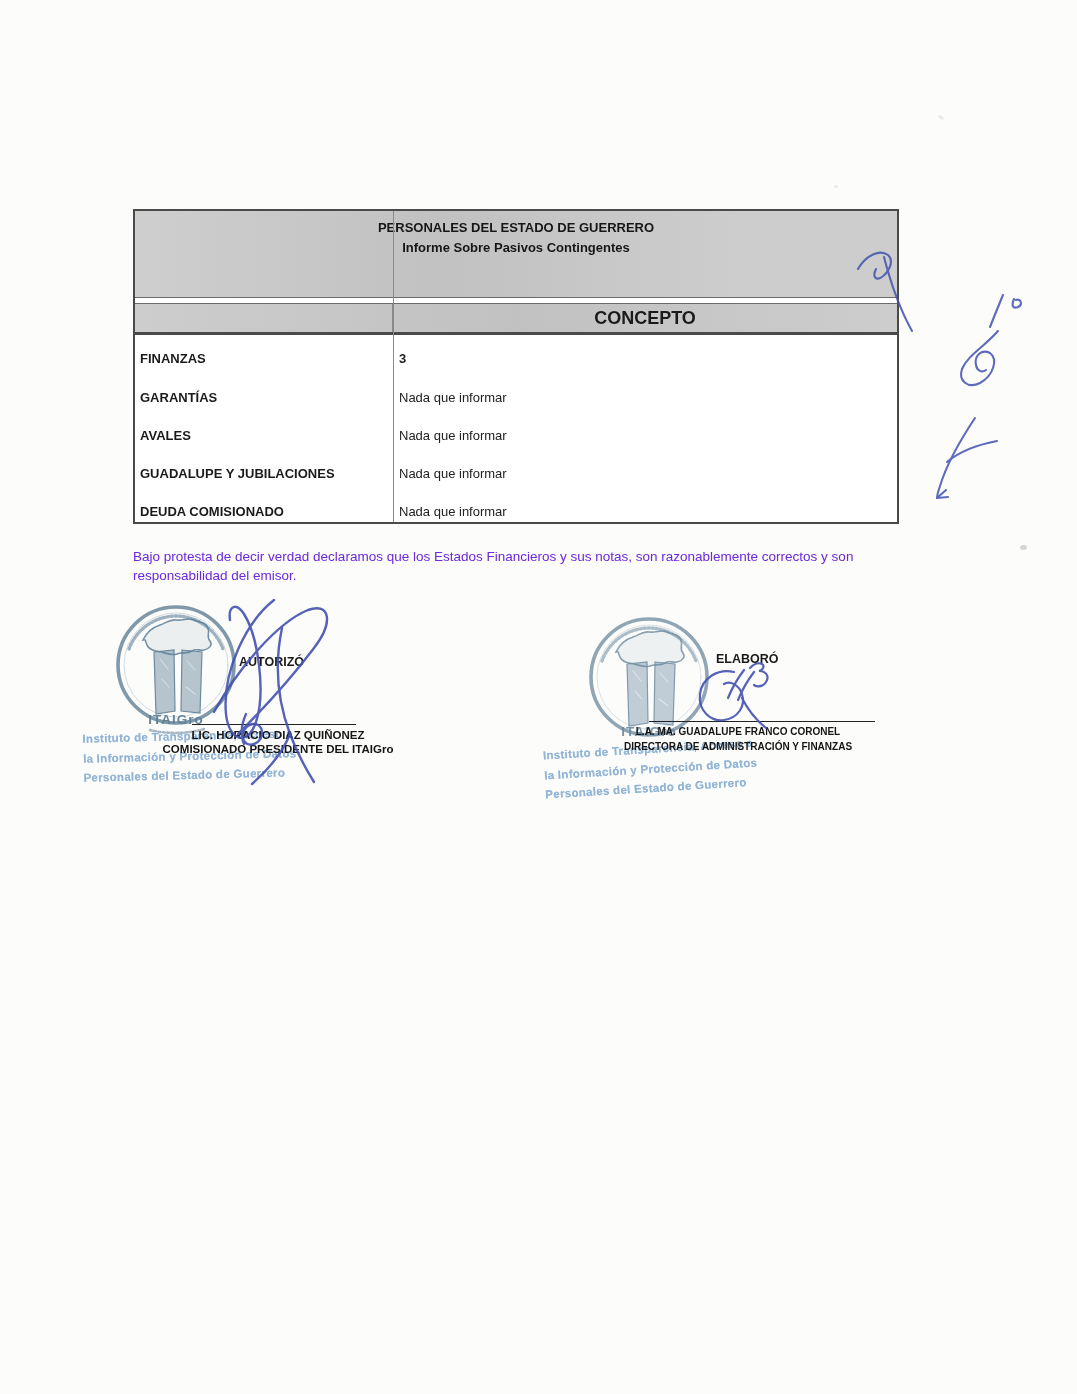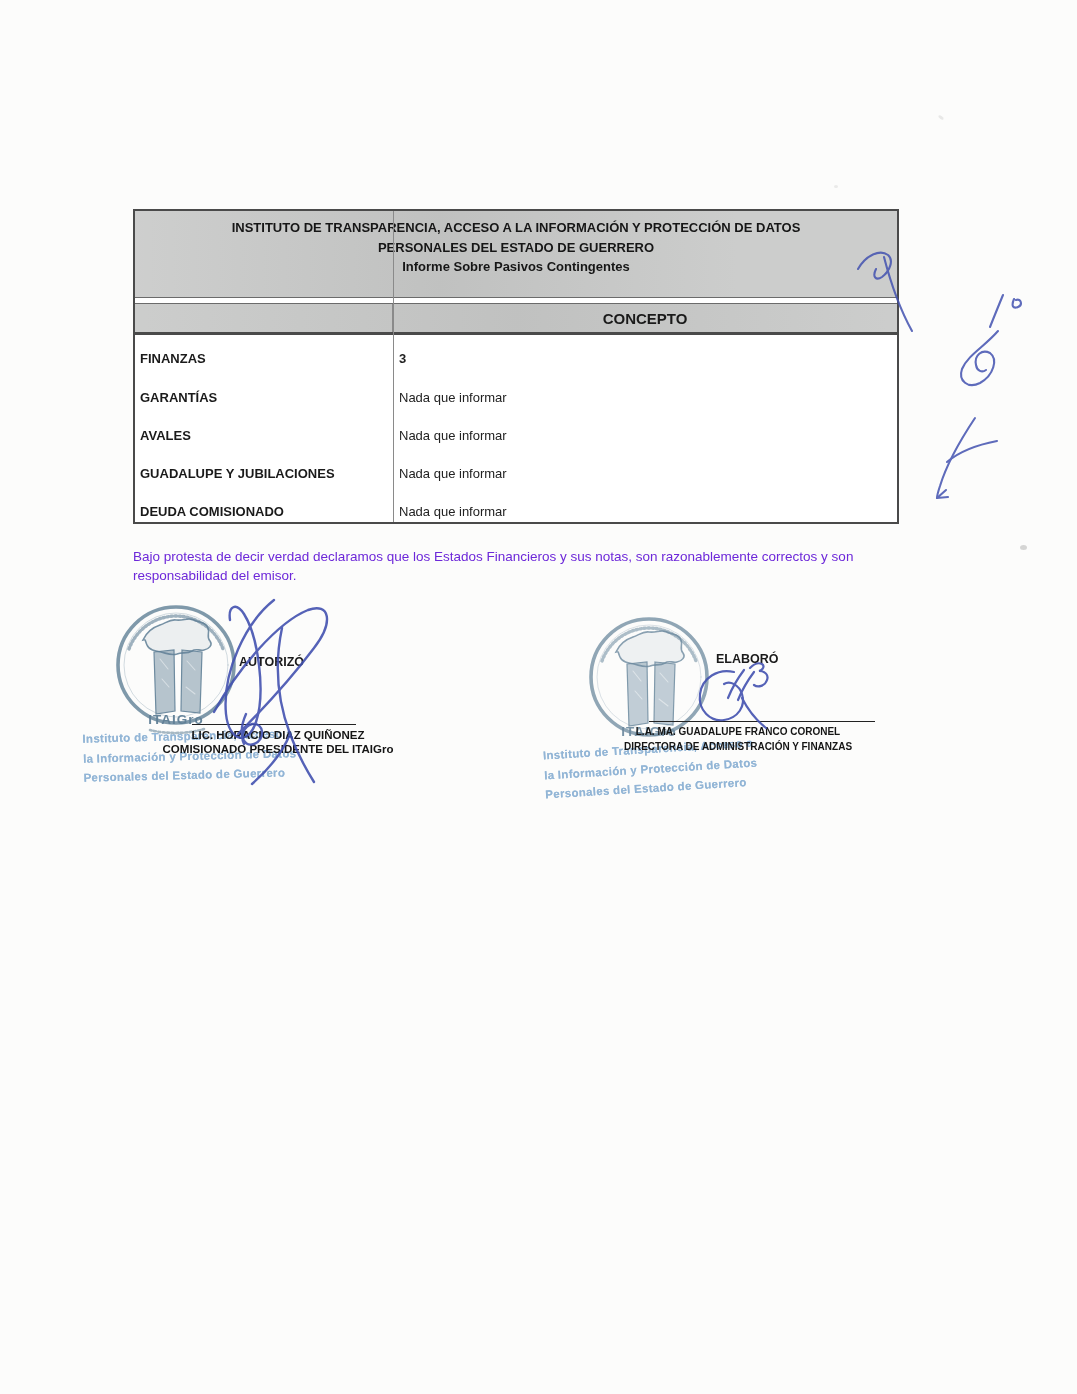--- a/index.html
+++ b/index.html
@@ -26,21 +26,21 @@
   }
   .t-concepto {
     position:absolute; left:0; right:0; top:92px; height:32px;
     background:#c8c9c8;
     background-image:linear-gradient(90deg, rgba(255,255,255,.08), rgba(0,0,0,.04) 50%, rgba(255,255,255,.08));
     border-top:1px solid #6b6b6b; border-bottom:3px solid #4a4a4a;
     display:flex;
   }
   .t-concepto-left { width:258px; border-right:1px solid #8a8a8a; }
   .t-concepto-right { flex:1; display:flex; align-items:center; justify-content:center;
-    font-weight:bold; font-size:15px; color:#1a1a1a;border-radius:9px; }
+    font-weight:bold; font-size:18px; color:#1a1a1a;border-radius:9px; }
   .t-body { position:absolute; left:0; right:0; top:124px; bottom:0; }
   .t-divider { position:absolute; left:258px; top:0; bottom:0; width:1.3px; background:#8a8a8a; }
   .t-row-label { position:absolute; left:5px; font-weight:bold; font-size:13px; color:#1a1a1a; white-space:nowrap; }
   .t-row-value { position:absolute; left:264px; font-size:13px; color:#222; white-space:nowrap; }
   .t-row-value.bold { font-weight:bold; }
 
   
   .declaration {
     position:absolute; left:133px; top:547px; width:792px;
     font-size:13.5px; line-height:19px; color:#6d28d9;
@@ -80,21 +80,20 @@
   
   .speck { position:absolute; border-radius:50%; background:#9a9a9a; z-index:0; }
 </style>
 </head>
 <body>
 
 <div class="page">
 
   <div class="doc-table">
     <div class="t-title">
-      <div>INSTITUTO DE TRANSPARENCIA, ACCESO A LA INFORMACIÓN Y PROTECCIÓN DE DATOS</div>
       <div>PERSONALES DEL ESTADO DE GUERRERO</div>
       <div>Informe Sobre Pasivos Contingentes</div>
     </div>
     <div class="t-concepto">
       <div class="t-concepto-left"></div>
       <div class="t-concepto-right">CONCEPTO</div>
     </div>
     <div class="t-body">
       <div class="t-row-label" style="top:16px">FINANZAS</div>
       <div class="t-row-value bold" style="top:16px">3</div>

